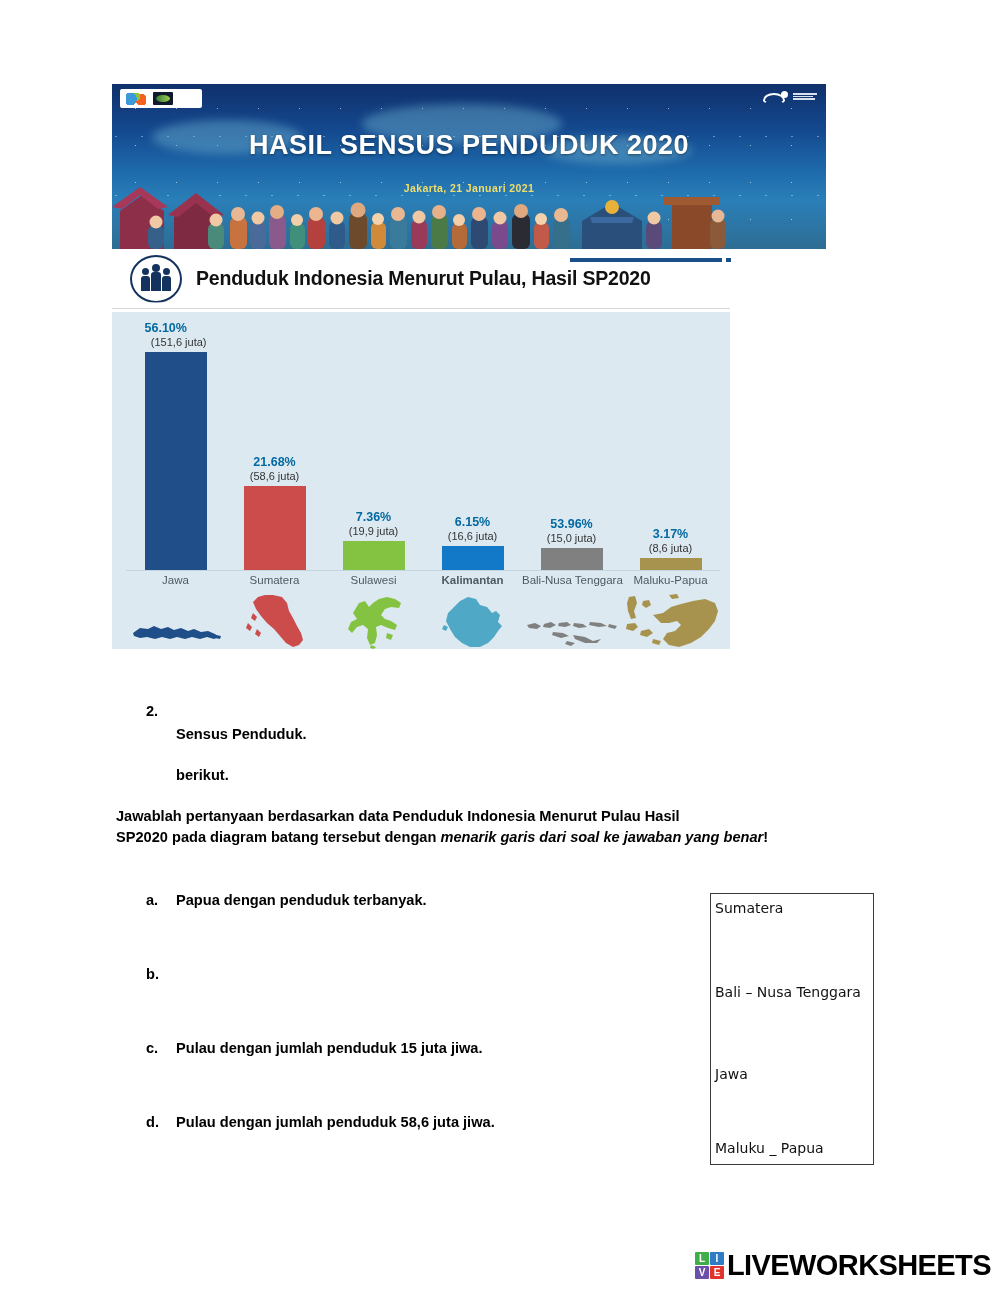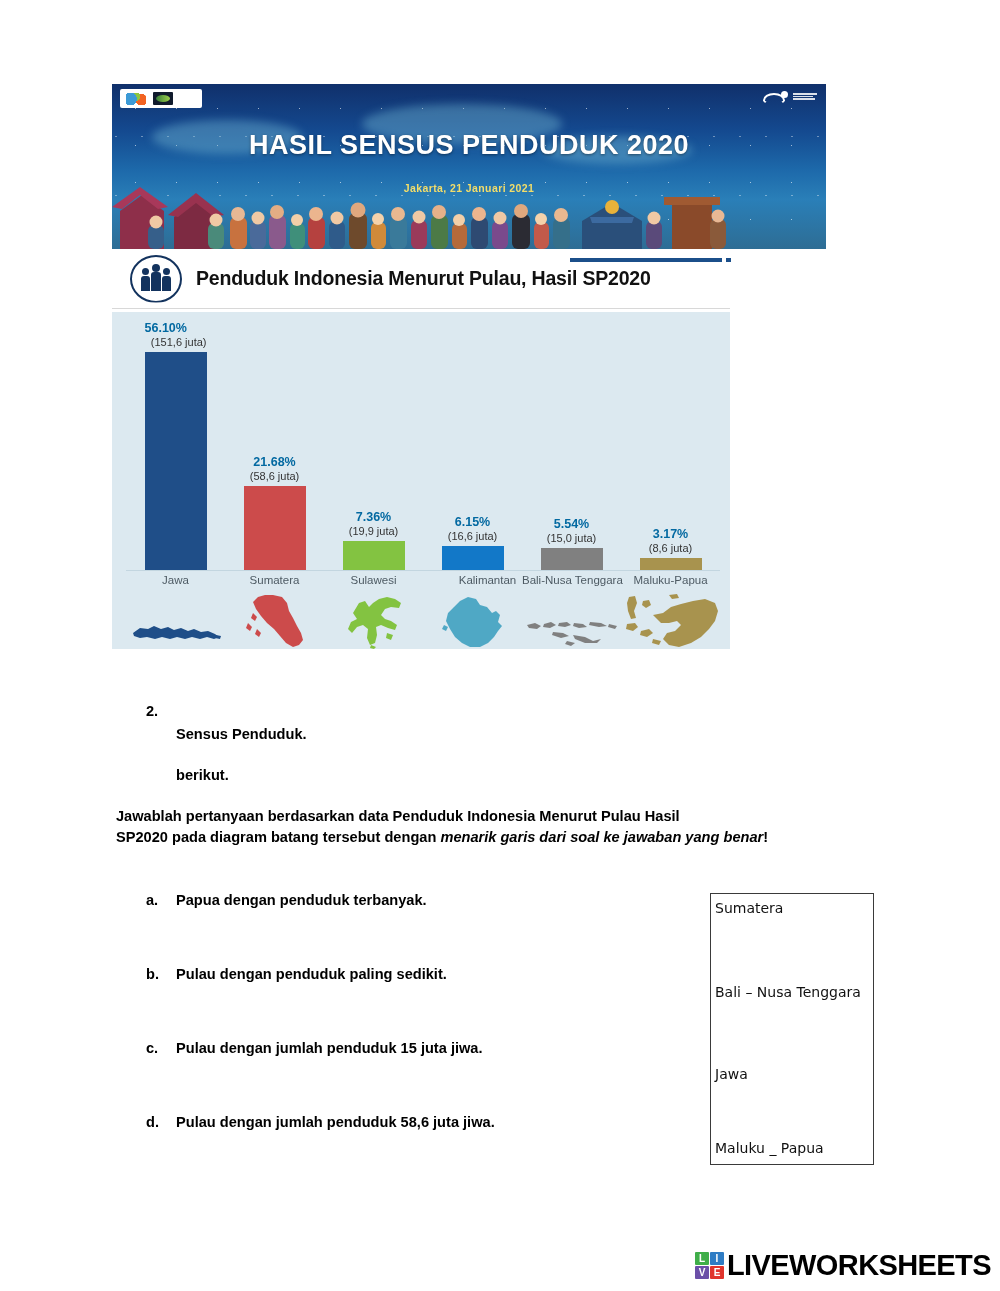--- a/index.html
+++ b/index.html
@@ -424,36 +424,36 @@
           <div class="bar-pct">7.36%</div>
           <div class="bar-abs">(19,9 juta)</div>
           <div class="bar-rect" style="height: 29px; background: rgb(131, 195, 65);"></div>
         </div>
         <div class="bar-col" style="left: 315.5px; width: 62px;">
           <div class="bar-pct">6.15%</div>
           <div class="bar-abs">(16,6 juta)</div>
           <div class="bar-rect" style="height: 24px; background: rgb(18, 120, 200);"></div>
         </div>
         <div class="bar-col" style="left: 414.5px; width: 62px;">
-          <div class="bar-pct">5.54%</div>
+          <div class="bar-pct">53.96%</div>
           <div class="bar-abs">(15,0 juta)</div>
           <div class="bar-rect" style="height: 22px; background: rgb(128, 128, 128);"></div>
         </div>
         <div class="bar-col" style="left: 513.5px; width: 62px;">
           <div class="bar-pct">3.17%</div>
           <div class="bar-abs">(8,6 juta)</div>
           <div class="bar-rect" style="height: 12px; background: rgb(168, 147, 78);"></div>
         </div>
       </div>
     <div class="axis-line"></div>
     <div class="labels" id="labels">
         <div class="cat-label" style="left: 0px; width: 99px;">Jawa</div>
         <div class="cat-label" style="left: 99px; width: 99px;">Sumatera</div>
         <div class="cat-label" style="left: 198px; width: 99px;">Sulawesi</div>
-        <div class="cat-label" style="left: 312px; width: 99px;">Kalimantan</div>
+        <div class="cat-label" style="left: 297px; width: 99px; font-weight: bold;">Kalimantan</div>
         <div class="cat-label" style="left: 396px; width: 99px;">Bali-Nusa Tenggara</div>
         <div class="cat-label" style="left: 495px; width: 99px;">Maluku-Papua</div>
       </div>
     <div class="maps" id="maps">
         <div class="map-cell" style="left: 0px; width: 99px; height: 56px;">
           <svg width="92" height="34" viewBox="0 0 92 34">
             <path d="M3 18 L10 13 L18 14 L24 11 L31 14 L38 12 L44 15 L51 13 L58 16 L64 14 L71 17 L78 16 L85 19 L89 22 L84 24 L77 22 L70 24 L62 22 L55 24 L47 22 L40 24 L32 22 L25 24 L17 22 L10 23 L4 21 Z" fill="#1F4E88"></path>
             <path d="M86 20 L91 21 L90 24 L85 23 Z" fill="#1F4E88"></path>
           </svg>
         </div>
@@ -523,21 +523,20 @@
   <span>SP2020 pada  diagram batang tersebut  dengan </span><em>menarik garis dari soal ke jawaban yang benar</em><span>!</span>
 </div>
 
 <div class="items">
   <div class="item">
     <div class="item-letter">a.</div>
     <div class="item-text">Papua dengan penduduk terbanyak.</div>
   </div>
   <div class="item">
     <div class="item-letter">b.</div>
-    <div class="item-text">Pulau dengan penduduk paling sedikit.</div>
   </div>
   <div class="item">
     <div class="item-letter">c.</div>
     <div class="item-text">Pulau dengan jumlah penduduk 15 juta jiwa.</div>
   </div>
   <div class="item">
     <div class="item-letter">d.</div>
     <div class="item-text">Pulau dengan jumlah penduduk 58,6 juta jiwa.</div>
   </div>
 </div>

